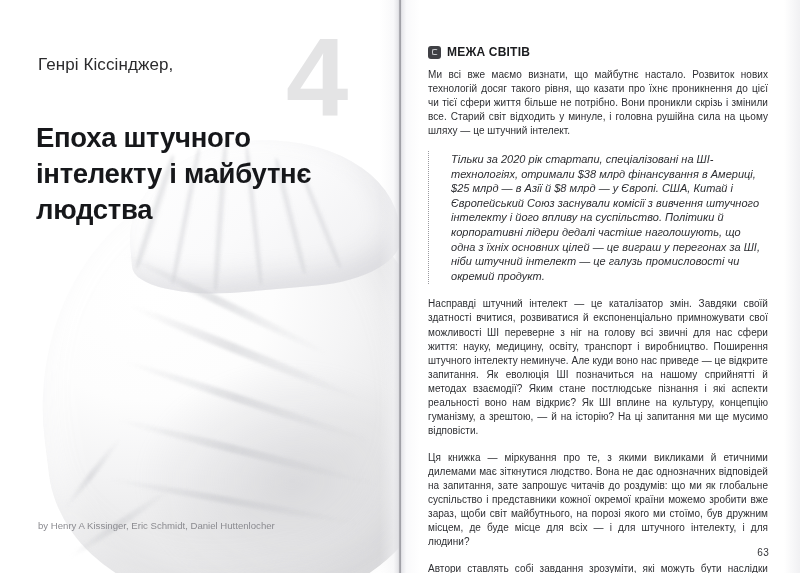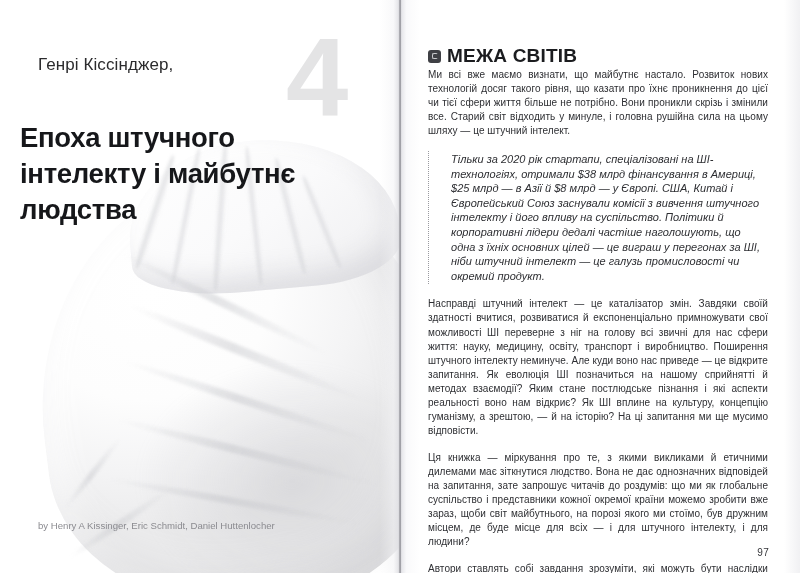--- a/index.html
+++ b/index.html
@@ -108,21 +108,21 @@
     font-size: 112px;
     font-weight: 700;
     line-height: 1;
     color: #e4e4e5;
     letter-spacing: -3px;
     z-index: 4;
     user-select: none;
   }
   .chapter-title {
     position: absolute;
-    left: 20px; top: 102px;
+    left: 36px; top: 102px;
     width: 330px;
     font-size: 27.5px;
     font-weight: 700;
     line-height: 36px;
     color: #16171a;
     letter-spacing: -0.3px;
     z-index: 5;
   }
   .book-credit {
     position: absolute;
@@ -178,21 +178,21 @@
   }
   .head-icon::after {
     content: "";
     width: 6px; height: 6px;
     border-radius: 2px;
     border: 1.6px solid #c9cace;
     border-right-color: transparent;
     box-sizing: border-box;
   }
   .head-title {
-    font-size: 19px;
+    font-size: 12px;
     font-weight: 700;
     letter-spacing: 0.2px;
     color: #1b1c1f;
   }
 
   .col {
     position: absolute;
     left: 28px; top: 68px;
     width: 340px;
   }
@@ -291,18 +291,18 @@
 
       <blockquote class="quote">
         <p>Тільки за 2020 рік стартапи, спеціалізовані на ШІ-технологіях, отримали $38 млрд фінансування в Америці, $25 млрд — в Азії й $8 млрд — у Європі. США, Китай і Європейський Союз заснували комісії з вивчення штучного інтелекту і його впливу на суспільство. Політики й корпоративні лідери дедалі частіше наголошують, що одна з їхніх основних цілей — це виграш у перегонах за ШІ, ніби штучний інтелект — це галузь промисловості чи окремий продукт.</p>
       </blockquote>
 
       <p>Насправді штучний інтелект — це каталізатор змін. Завдяки своїй здатності вчитися, розвиватися й експоненціально примножувати свої можливості ШІ переверне з ніг на голову всі звичні для нас сфери життя: науку, медицину, освіту, транспорт і виробництво. Поширення штучного інтелекту неминуче. Але куди воно нас приведе — це відкрите запитання. Як еволюція ШІ позначиться на нашому сприйнятті й методах взаємодії? Яким стане постлюдське пізнання і які аспекти реальності воно нам відкриє? Як ШІ вплине на культуру, концепцію гуманізму, а зрештою, — й на історію? На ці запитання ми ще мусимо відповісти.</p>
       <p>Ця книжка — міркування про те, з якими викликами й етичними дилемами має зіткнутися людство. Вона не дає однозначних відповідей на запитання, зате запрошує читачів до роздумів: що ми як глобальне суспільство і представники кожної окремої країни можемо зробити вже зараз, щоби світ майбутнього, на порозі якого ми стоїмо, був дружним місцем, де буде місце для всіх — і для штучного інтелекту, і для людини?</p>
       <p>Автори ставлять собі завдання зрозуміти, які можуть бути наслідки застосування ШІ в основних сферах людського життя, доки ці наслідки ще піддаються людському осмисленню. Адже головне, про що ми вже знаємо нині: штучний інтелект — це не просто надлюдина,</p>
     </div>
 
-    <div class="page-number">97</div>
+    <div class="page-number">63</div>
 
     <div class="page-edge-shadow"></div>
   </div>
 
 </div>
 
 </body></html>

